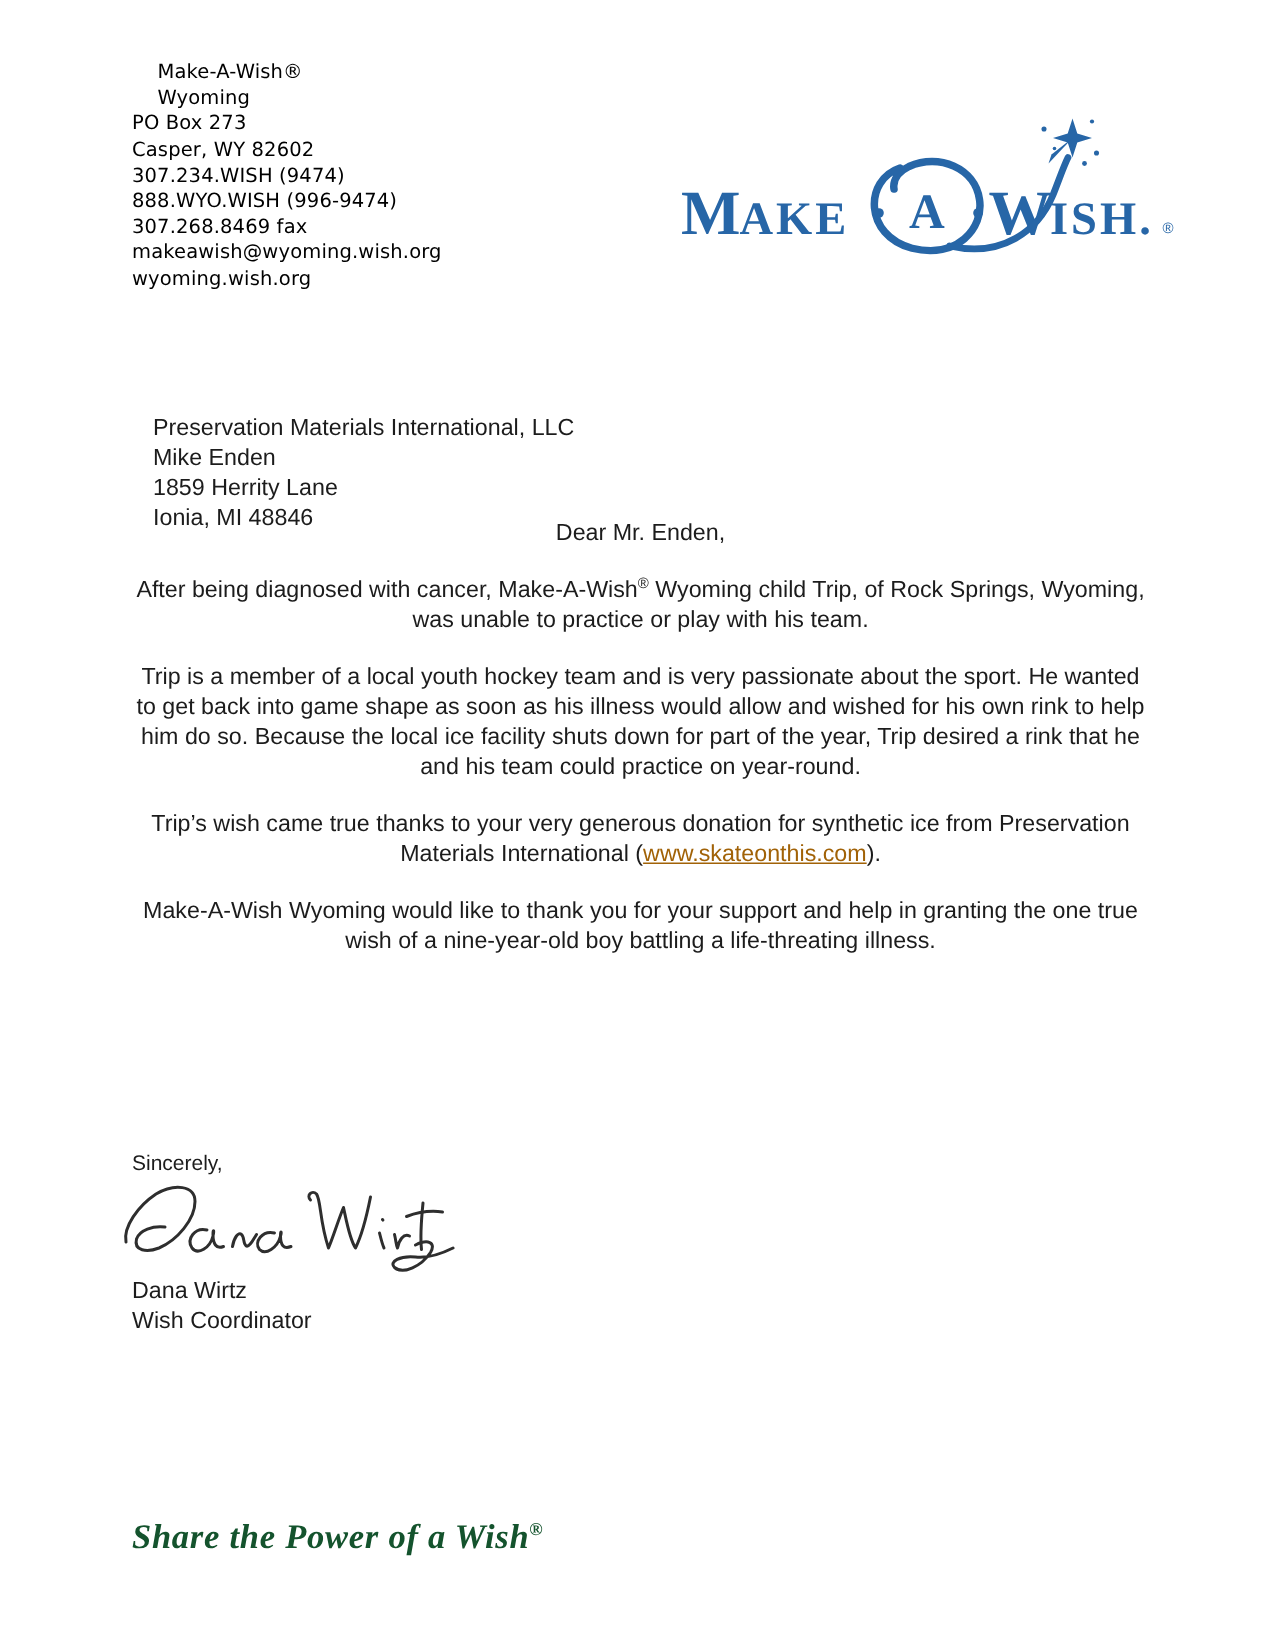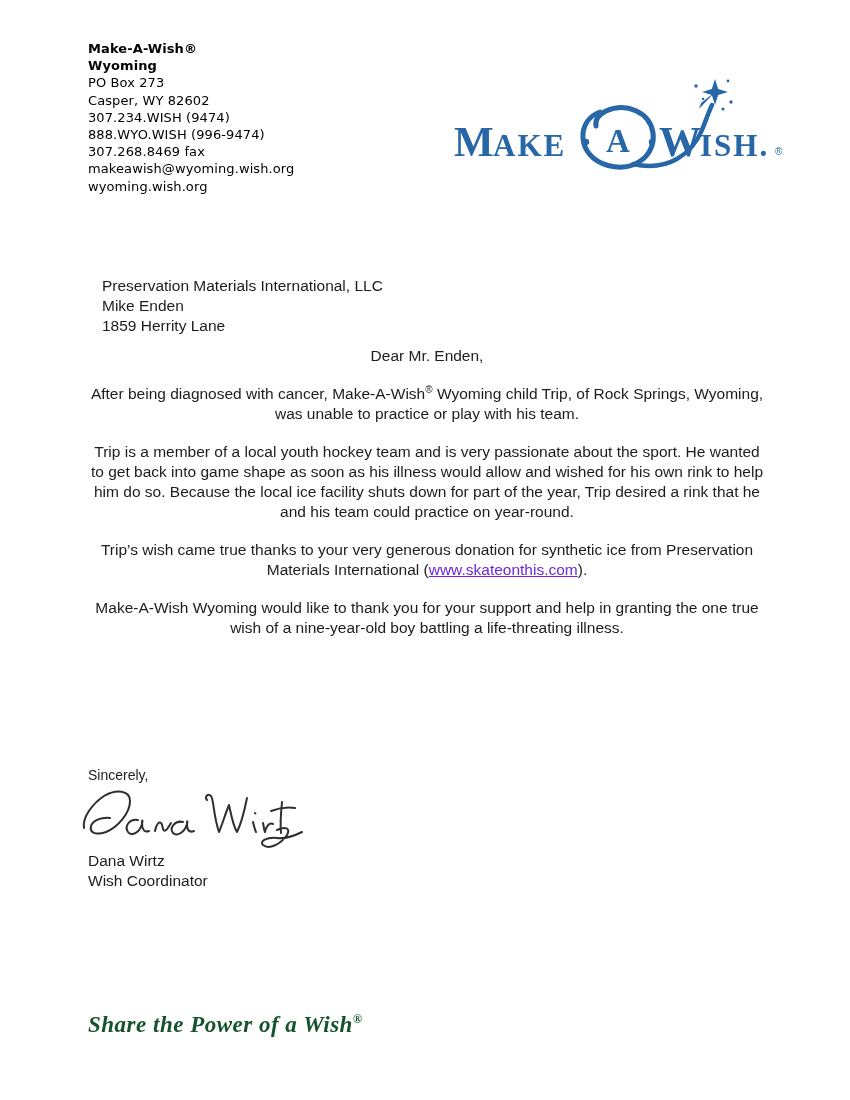--- a/index.html
+++ b/index.html
@@ -13,21 +13,21 @@
   }
   .page { position:absolute; inset:0; background:#ffffff; }
 
   
   .letterhead {
     position:absolute; left:88px; top:40px;
     font-family:"DejaVu Sans", sans-serif;
     font-size:13px; line-height:17.2px; color:#000;
     letter-spacing:0.1px;
   }
-  .letterhead .bold { font-weight:bold; }
+  .letterhead .bold { font-weight:normal;margin-left:17px; }
 
   
   .logo-wrap { position:absolute; left:450px; top:78px; width:345px; height:104px; }
   .logo-text {
     font-family:"Liberation Serif", serif;
     font-weight:bold;
   }
 
   
   .recipient {
@@ -35,21 +35,21 @@
     font-size:15.5px; line-height:20px;
   }
 
   
   .body-copy {
     position:absolute; left:88px; top:346px; width:678px;
     font-size:15.5px; line-height:20px;text-align:center;
   }
   .body-copy p { margin:0 0 18px 0; }
   sup.reg { font-size:10px; vertical-align:super; line-height:0; }
-  a.letter-link { color:#6d28d9; text-decoration:underline; cursor:pointer; }
+  a.letter-link { color:#a16207; text-decoration:underline; cursor:pointer; }
 
   
   .sincerely {
     position:absolute; left:88px; top:765px;
     font-size:14px; line-height:20px;
   }
   .signature-wrap { position:absolute; left:80px; top:780px; width:225px; height:75px; }
   .signer {
     position:absolute; left:88px; top:851px;
     font-size:15.5px; line-height:20px;
@@ -109,20 +109,21 @@
         <circle cx="278" cy="3" r="1.4"></circle>
         <circle cx="253" cy="21" r="1.2"></circle>
       </g>
     </svg>
   </div>
 
   <div class="recipient">
     <div>Preservation Materials International, LLC</div>
     <div>Mike Enden</div>
     <div>1859 Herrity Lane</div>
+    <div>Ionia, MI 48846</div>
   </div>
 
   <div class="body-copy">
     <p>Dear Mr. Enden,</p>
     <p><span>After being diagnosed with cancer, Make-A-Wish</span><sup class="reg">®</sup><span> Wyoming child Trip, of Rock Springs, Wyoming, was unable to practice or play with his team.</span></p>
     <p>Trip is a member of a local youth hockey team and is very passionate about the sport. He wanted to get back into game shape as soon as his illness would allow and wished for his own rink to help him do so. Because the local ice facility shuts down for part of the year, Trip desired a rink that he and his team could practice on year-round.</p>
     <p><span>Trip’s wish came true thanks to your very generous donation for synthetic ice from Preservation Materials International (</span><a class="letter-link">www.skateonthis.com</a><span>).</span></p>
     <p>Make-A-Wish Wyoming would like to thank you for your support and help in granting the one true wish of a nine-year-old boy battling a life-threating illness.</p>
   </div>
 

